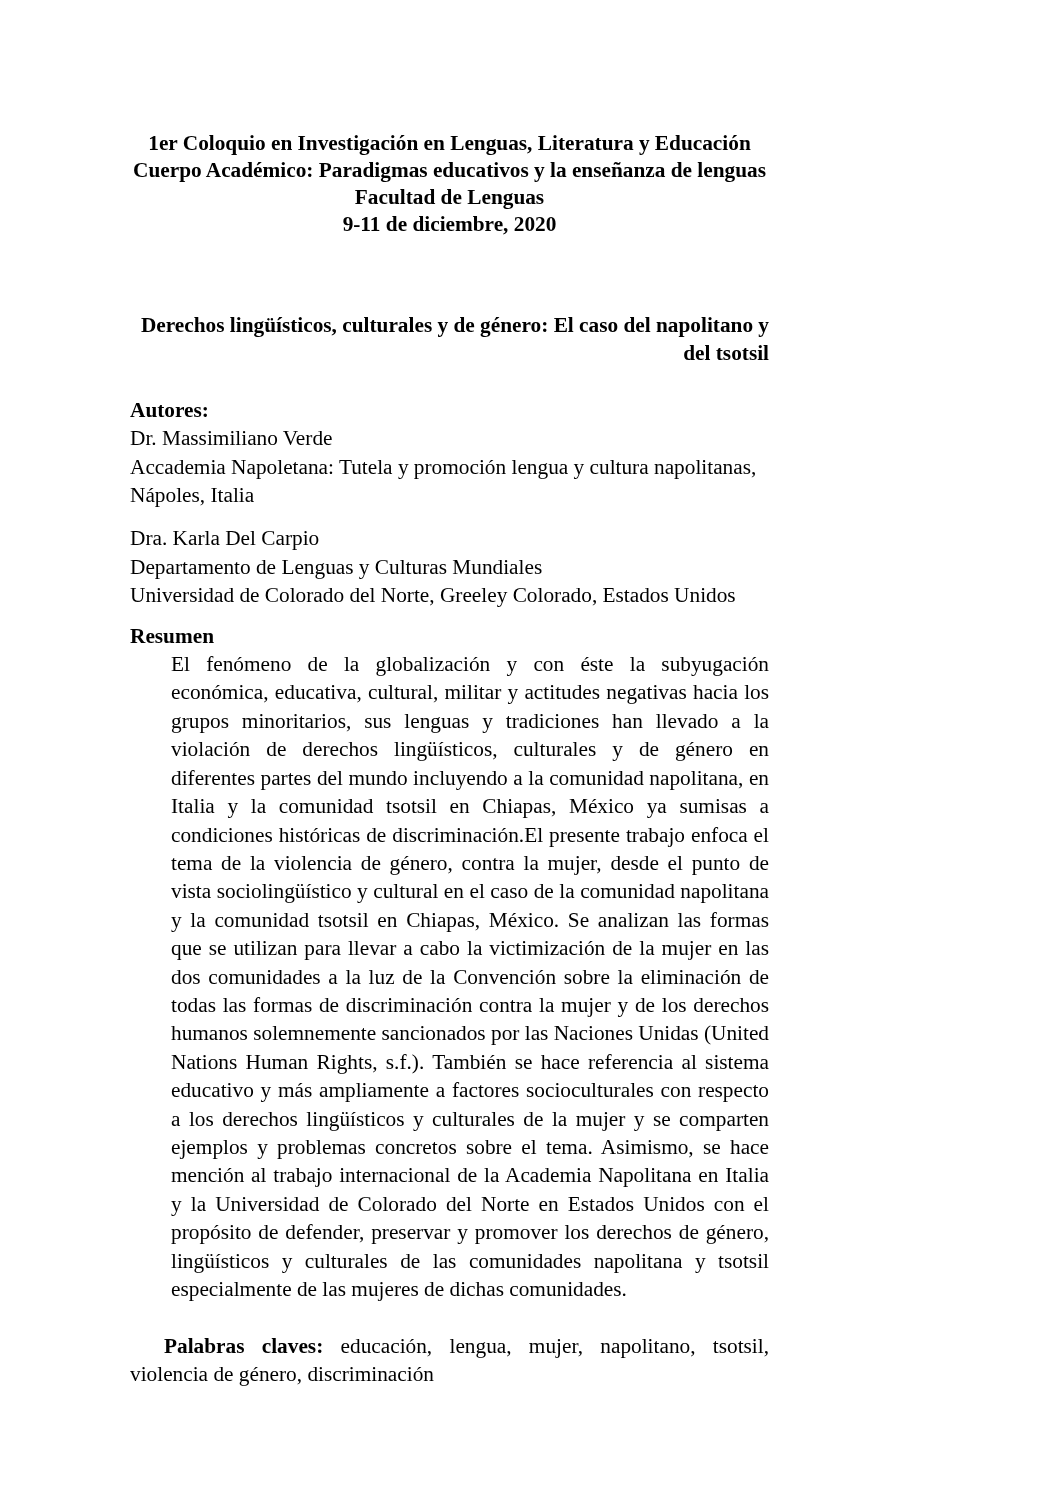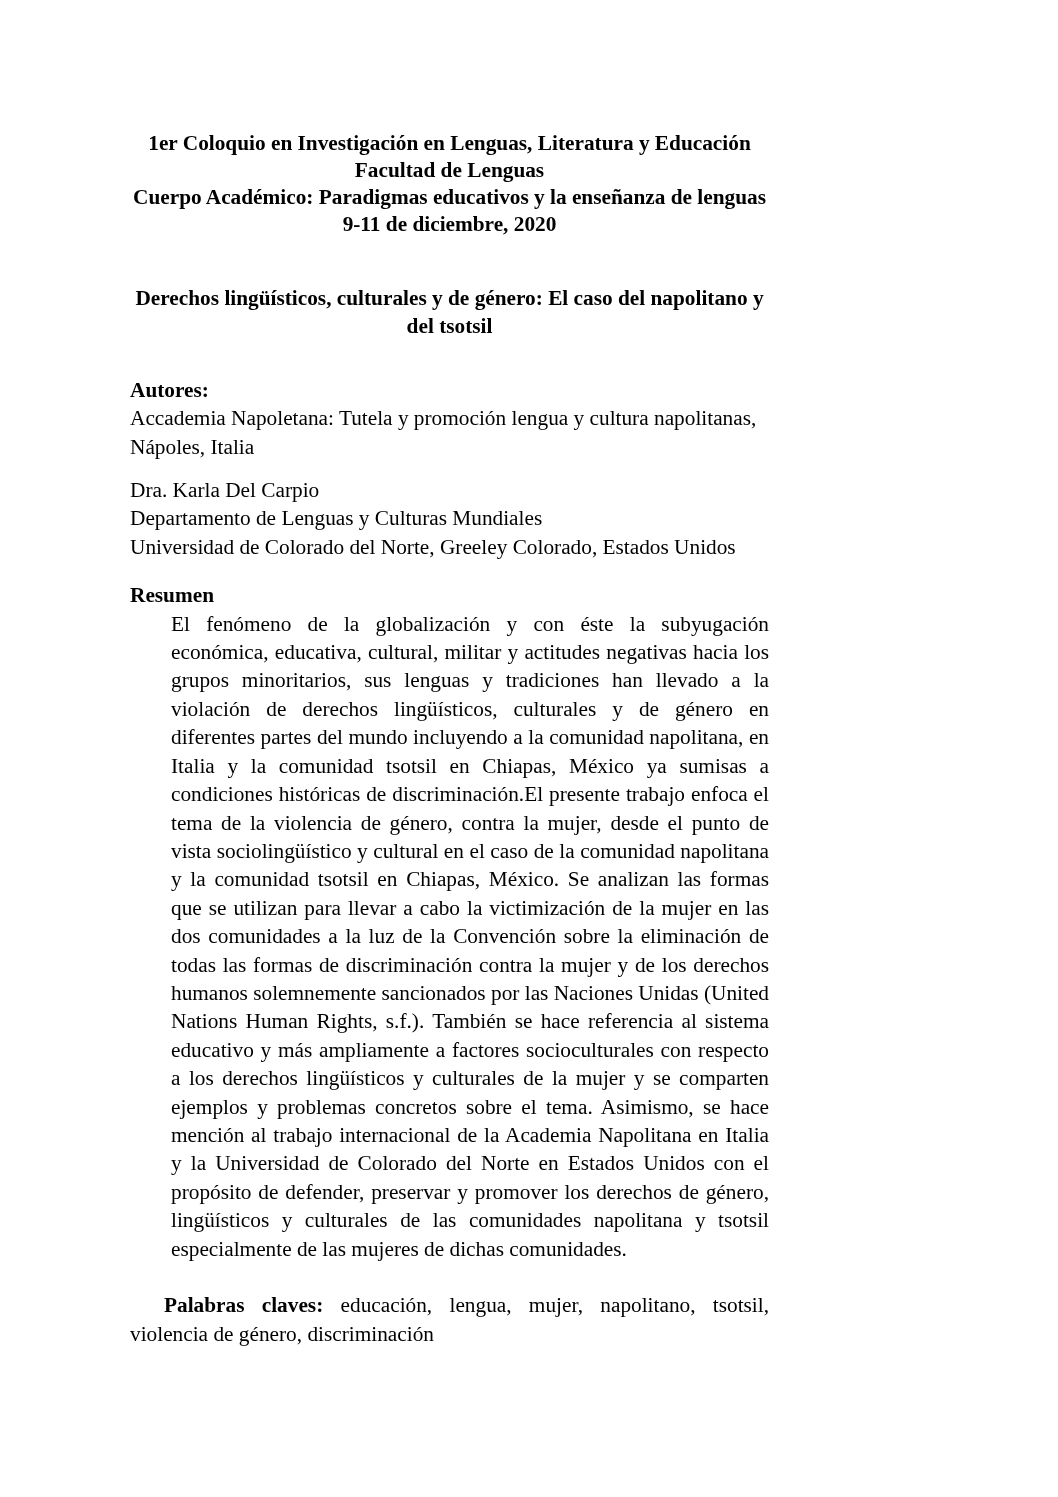--- a/index.html
+++ b/index.html
@@ -25,61 +25,62 @@
     background: #ffffff;
   }
   p { margin: 0; }
   .bold { font-weight: bold; margin-left: 34px; }
   .doc-header {
     text-align: center;
     font-weight: bold;
     line-height: 27px;
   }
   .doc-title {
-    text-align: center;
+    text-align: right;
     font-weight: bold;
-    margin-top: 46px;
+    margin-top: 73px;
   }
   .authors-label {
     font-weight: bold;
-    margin-top: 35px;
+    margin-top: 28px;
   }
   .gap-top {
     margin-top: 15px;
   }
   .abstract-heading {
     font-weight: bold;
-    margin-top: 20px;
+    margin-top: 12px;
   }
   .abstract-text {
     text-align: justify;
     margin-left: 41px;
   }
   .keywords {
     text-align: justify;
     margin-top: 28.4px;
   }
 </style>
 </head>
 <body>
 
 <div class="page">
 
   <header class="doc-header">
     <p>1er Coloquio en Investigación en Lenguas, Literatura y Educación</p>
+    <p>Cuerpo Académico: Paradigmas educativos y la enseñanza de lenguas</p>
     <p>Facultad de Lenguas</p>
-    <p>Cuerpo Académico: Paradigmas educativos y la enseñanza de lenguas</p>
     <p>9-11 de diciembre, 2020</p>
   </header>
 
   <p class="doc-title">Derechos lingüísticos, culturales y de género: El caso del napolitano y del tsotsil</p>
 
   <p class="authors-label">Autores:</p>
 
   <section>
+    <p>Dr. Massimiliano Verde</p>
     <p>Accademia Napoletana: Tutela y promoción lengua y cultura napolitanas, Nápoles, Italia</p>
   </section>
 
   <section class="gap-top">
     <p>Dra. Karla Del Carpio</p>
     <p>Departamento de Lenguas y Culturas Mundiales</p>
     <p>Universidad de Colorado del Norte, Greeley Colorado, Estados Unidos</p>
   </section>
 
   <section>

